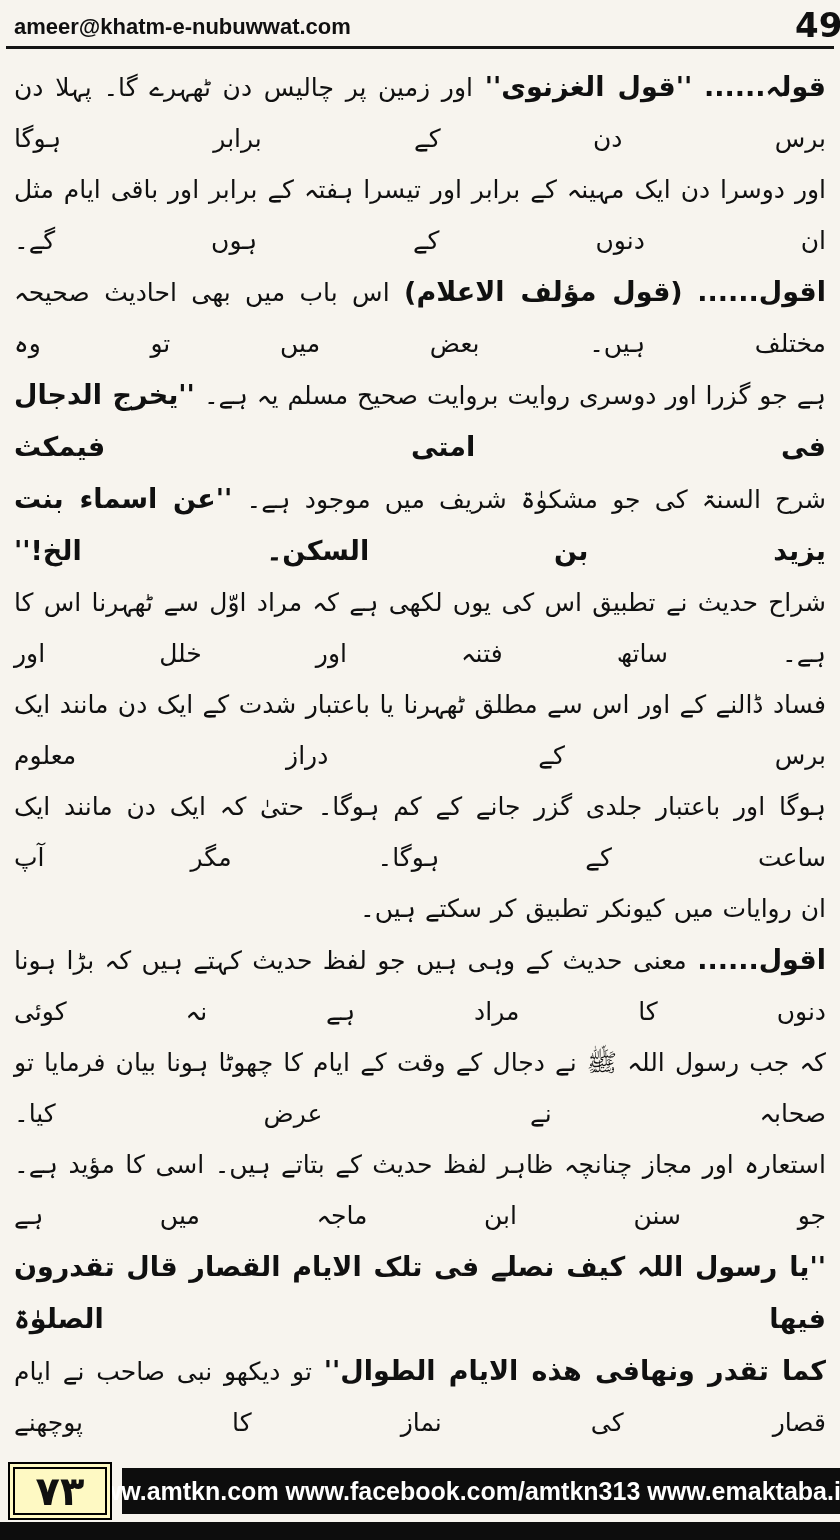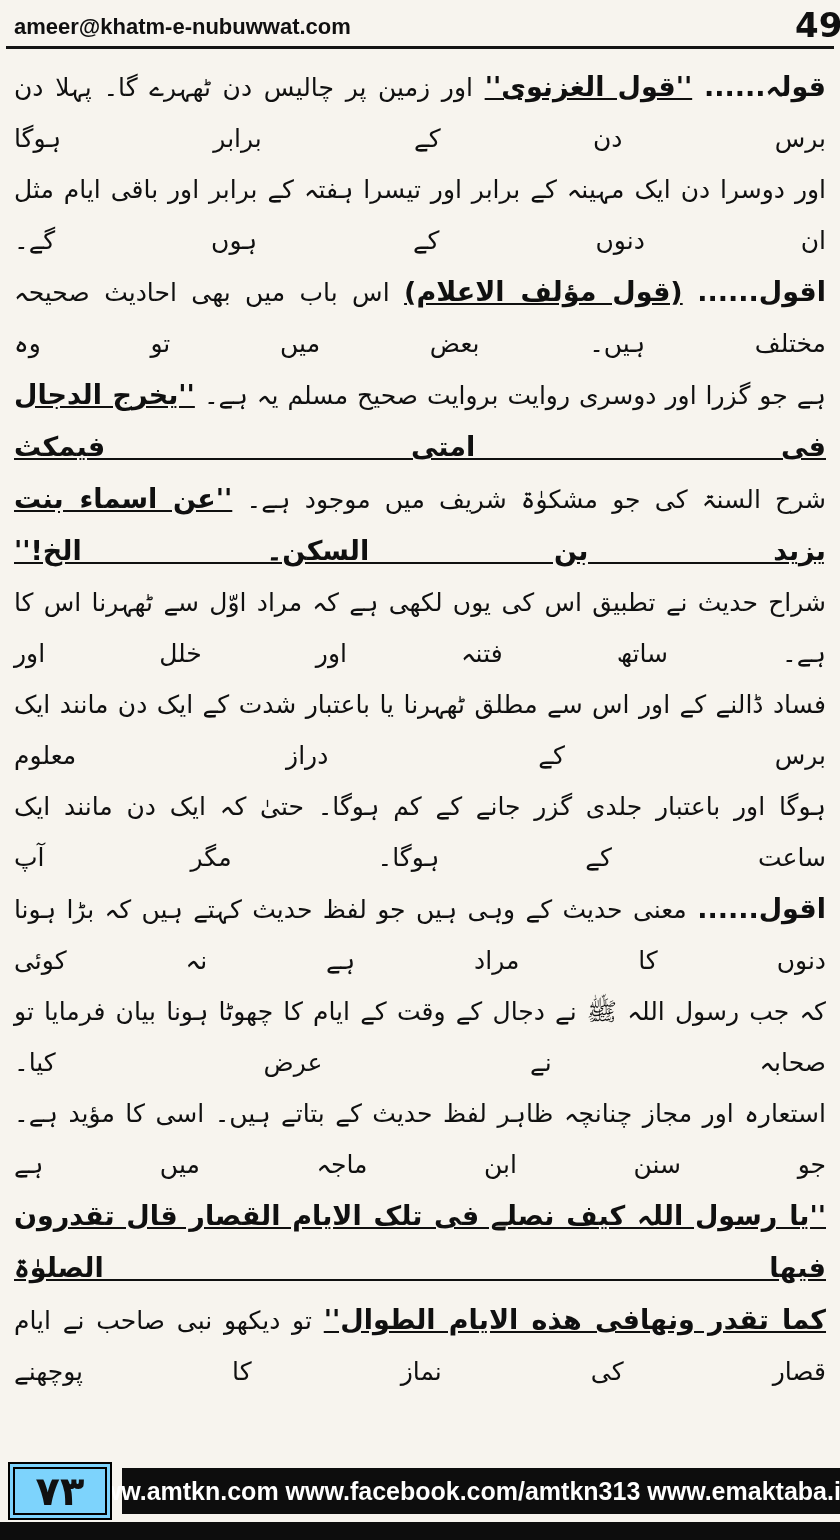--- a/index.html
+++ b/index.html
@@ -50,21 +50,21 @@
   }
   .line{
     font-size:25px;
     line-height:51px;
     text-align:justify;
     text-align-last:justify;
     word-spacing:1px;
   }
   .line.nj{ text-align-last:right; }
   .seg-lead{ font-weight:bold; font-size:27px; }
-  .seg-q{ font-weight:bold; font-size:27px;text-decoration:underline; }
+  .seg-q{ font-weight:bold; font-size:27px; }
   .seg-n{ font-weight:normal; }
   
   .footer-bar{
     position:absolute;
     left:122px; right:0; bottom:26px;
     height:46px;
     background:#0d0d0d;
     display:flex;align-items:center;justify-content:center;
   }
   .footer-bar .websites{
@@ -72,21 +72,21 @@
     color:#ffffff;
     font-family:"Liberation Sans",sans-serif;
     font-weight:bold;
     font-size:25px;
     white-space:nowrap;
   }
   .pagebox{
     position:absolute;
     left:8px; bottom:20px;
     width:104px; height:58px;
-    background:#7dd3fc;
+    background:#fef9c3;
     border:7px double #000000;
     box-sizing:border-box;
     display:flex;align-items:center;justify-content:center;
     font-weight:bold;
     font-size:40px;
     line-height:40px;
   }
   .bottom-strip{
     position:absolute;
     left:0;right:0;bottom:0;
@@ -108,20 +108,21 @@
 
   <div class="body-text">
       <div class="line"><span class="seg-lead">قولہ......</span> <span class="seg-q">''قول الغزنوی''</span> <span class="seg-n">اور زمین پر چالیس دن ٹھہرے گا۔ پہلا دن برس دن کے برابر ہوگا</span></div>
       <div class="line"><span class="seg-n">اور دوسرا دن ایک مہینہ کے برابر اور تیسرا ہفتہ کے برابر اور باقی ایام مثل ان دنوں کے ہوں گے۔</span></div>
       <div class="line"><span class="seg-lead">اقول......</span> <span class="seg-q">(قول مؤلف الاعلام)</span> <span class="seg-n">اس باب میں بھی احادیث صحیحہ مختلف ہیں۔ بعض میں تو وہ</span></div>
       <div class="line"><span class="seg-n">ہے جو گزرا اور دوسری روایت بروایت صحیح مسلم یہ ہے۔</span> <span class="seg-q">''یخرج الدجال فی امتی فیمکث</span></div>
       <div class="line"><span class="seg-n">شرح السنۃ کی جو مشکوٰۃ شریف میں موجود ہے۔</span> <span class="seg-q">''عن اسماء بنت یزید بن السکن۔ الخ!''</span></div>
       <div class="line"><span class="seg-n">شراح حدیث نے تطبیق اس کی یوں لکھی ہے کہ مراد اوّل سے ٹھہرنا اس کا ہے۔ ساتھ فتنہ اور خلل اور</span></div>
       <div class="line"><span class="seg-n">فساد ڈالنے کے اور اس سے مطلق ٹھہرنا یا باعتبار شدت کے ایک دن مانند ایک برس کے دراز معلوم</span></div>
       <div class="line"><span class="seg-n">ہوگا اور باعتبار جلدی گزر جانے کے کم ہوگا۔ حتیٰ کہ ایک دن مانند ایک ساعت کے ہوگا۔ مگر آپ</span></div>
+      <div class="line nj"><span class="seg-n">ان روایات میں کیونکر تطبیق کر سکتے ہیں۔</span></div>
       <div class="line"><span class="seg-lead">اقول......</span> <span class="seg-n">معنی حدیث کے وہی ہیں جو لفظ حدیث کہتے ہیں کہ بڑا ہونا دنوں کا مراد ہے نہ کوئی</span></div>
       <div class="line"><span class="seg-n">کہ جب رسول اللہ ﷺ نے دجال کے وقت کے ایام کا چھوٹا ہونا بیان فرمایا تو صحابہ نے عرض کیا۔</span></div>
       <div class="line"><span class="seg-n">استعارہ اور مجاز چنانچہ ظاہر لفظ حدیث کے بتاتے ہیں۔ اسی کا مؤید ہے۔ جو سنن ابن ماجہ میں ہے</span></div>
       <div class="line"><span class="seg-q">''یا رسول اللہ کیف نصلے فی تلک الایام القصار قال تقدرون فیها الصلوٰۃ</span></div>
       <div class="line"><span class="seg-q">کما تقدر ونهافی هذه الایام الطوال''</span> <span class="seg-n">تو دیکھو نبی صاحب نے ایام قصار کی نماز کا پوچھنے</span></div>
     </div>
 
   <div class="footer-bar">
     <div class="websites">www.amtkn.com www.facebook.com/amtkn313 www.emaktaba.info</div>
   </div>

